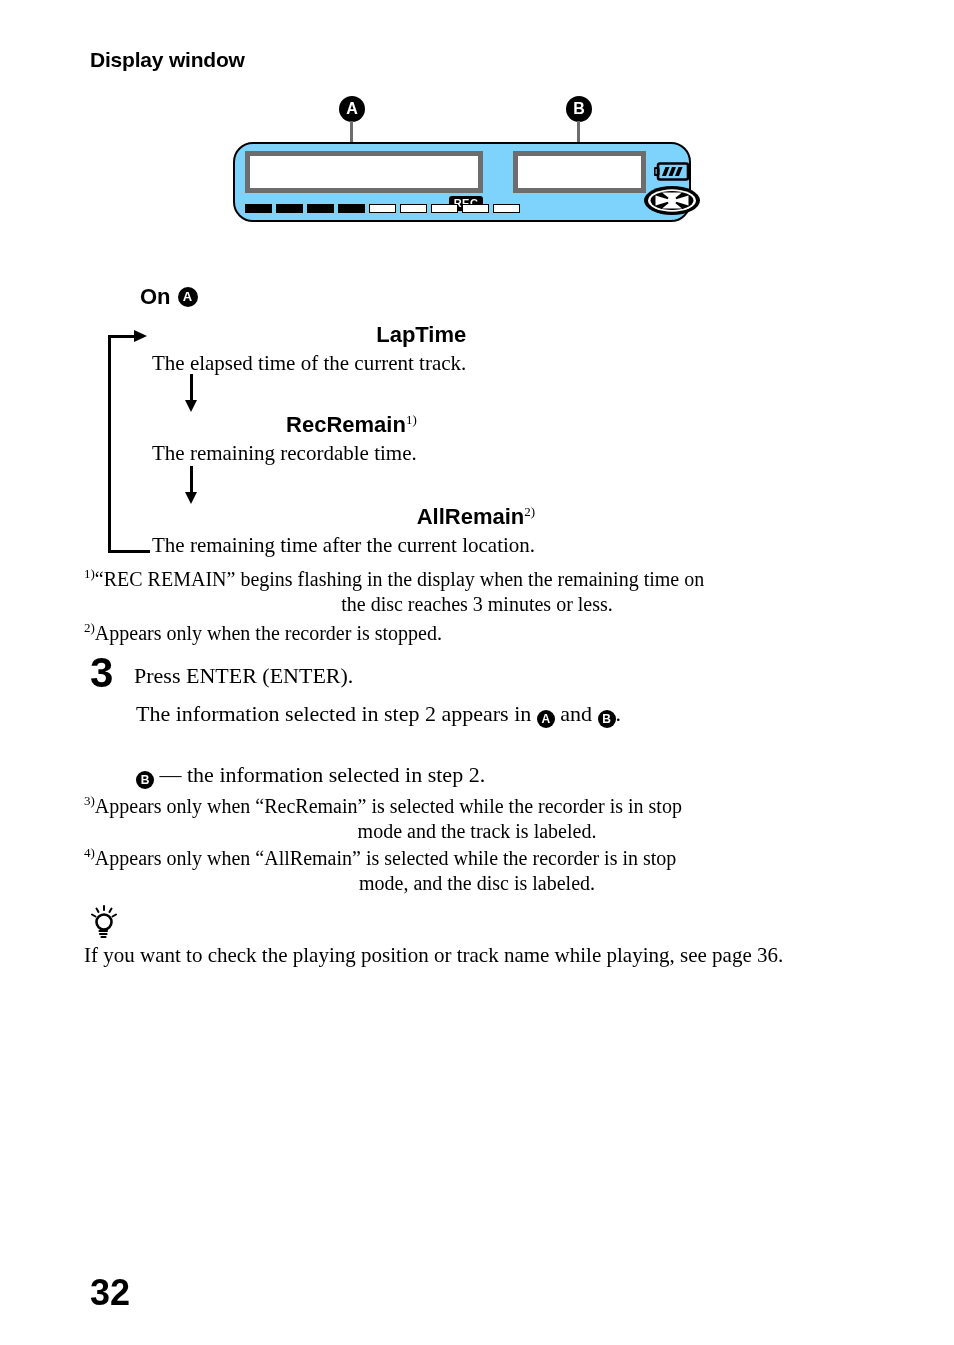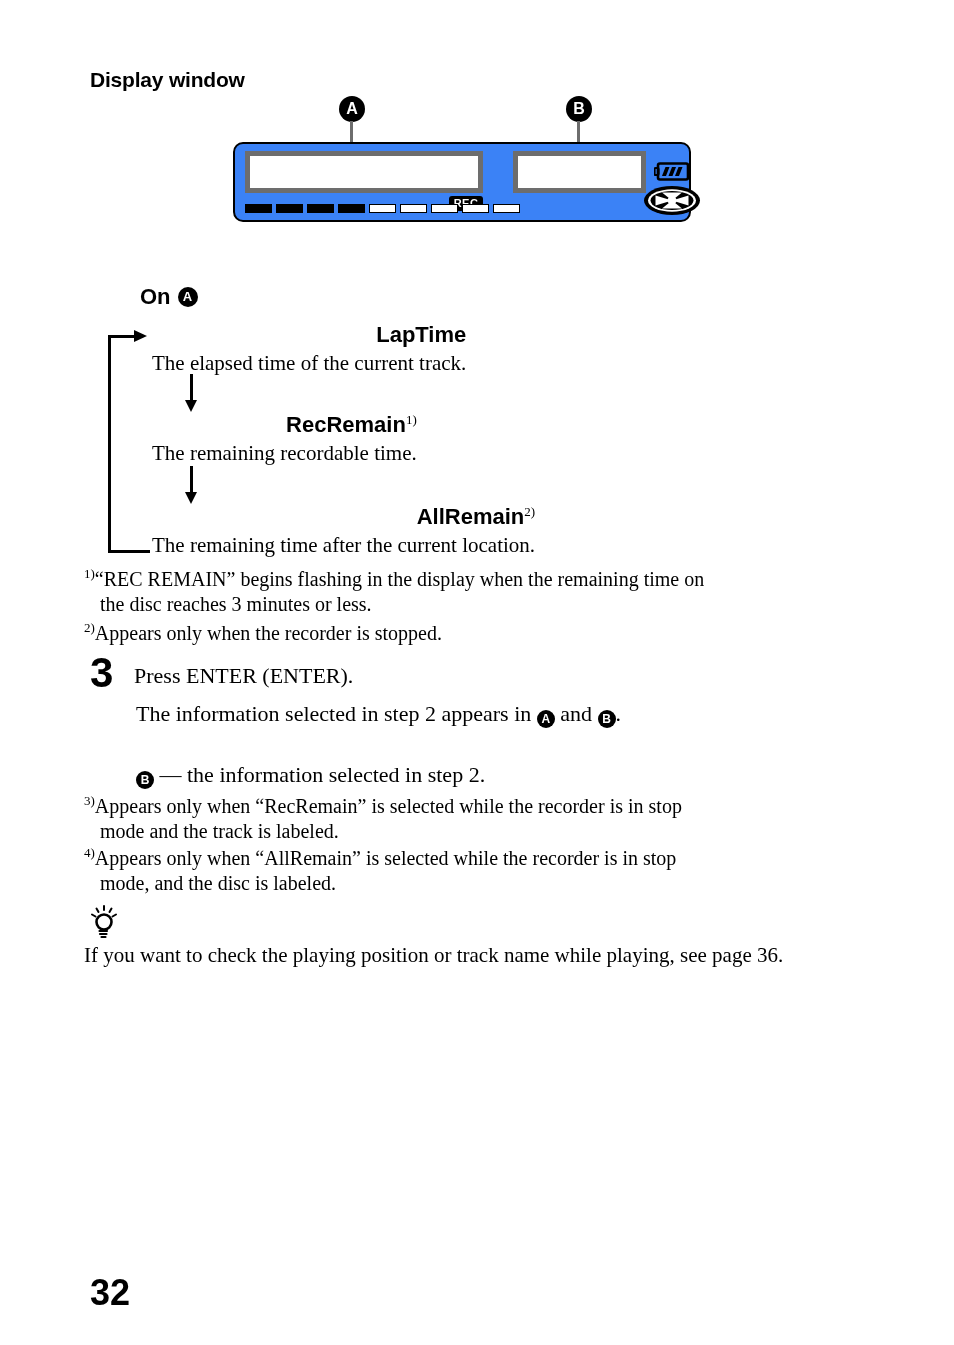--- a/index.html
+++ b/index.html
@@ -21,21 +21,20 @@
 
   
   .section-heading {
     position: absolute;
     left: 90px;
     top: 48px;
     font-family: "Liberation Sans", sans-serif;
     font-weight: bold;
     font-size: 21px;
     letter-spacing: -0.2px;
-    margin-top: 20px;
   }
 
   
   .diagram {
     position: absolute;
     left: 233px;
     top: 96px;
     width: 470px;
     height: 145px;
   }
@@ -64,22 +63,22 @@
   .leader-a { left: 117px; top: 25px; height: 36px; }
   .leader-b { left: 344px; top: 25px; height: 36px; }
 
   .device {
     position: absolute;
     left: 0px;
     top: 46px;
     width: 458px;
     height: 80px;
     border: 2px solid #000;
-    border-radius: 10px;
-    background: #3b82f6;
+    border-radius: 20px;
+    background: #7dd3fc;
   }
 
   .field {
     position: absolute;
     border: 5px solid #6d6d6d;
     background: #fff;
   }
   .field-a { left: 10px; top: 7px; width: 238px; height: 42px; }
   .field-b { left: 278px; top: 7px; width: 133px; height: 42px; }
 
@@ -260,21 +259,21 @@
 
   
   .footnote {
     position: absolute;
     font-family: "Liberation Serif", serif;
     font-size: 20px;
     line-height: 1.28;
     width: 770px;
   }
   .footnote sup { font-size: 13px; vertical-align: super; }
-  .footnote .cont { display: block; padding-left: 16px; }
+  .footnote .cont { display: block; padding-left: 16px; text-align: center; }
 
   .fn-1 { left: 84px; top: 566px; }
   .fn-2 { left: 84px; top: 620px; }
   .fn-3 { left: 84px; top: 793px; }
   .fn-4 { left: 84px; top: 845px; }
 
   
   .step-num {
     position: absolute;
     left: 90px;

